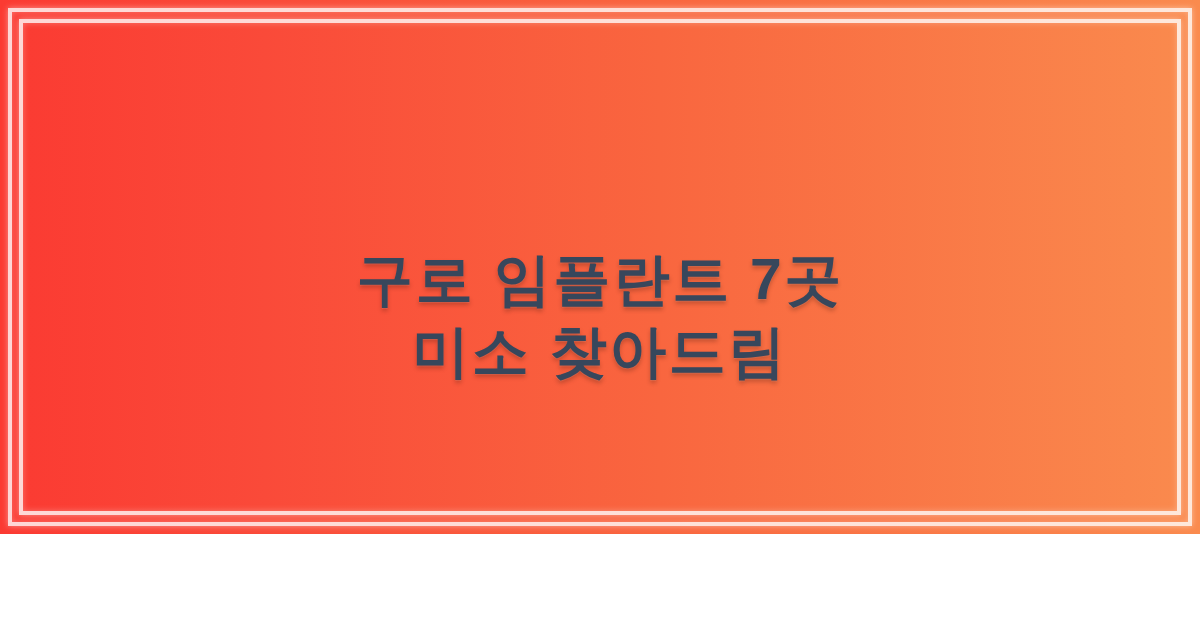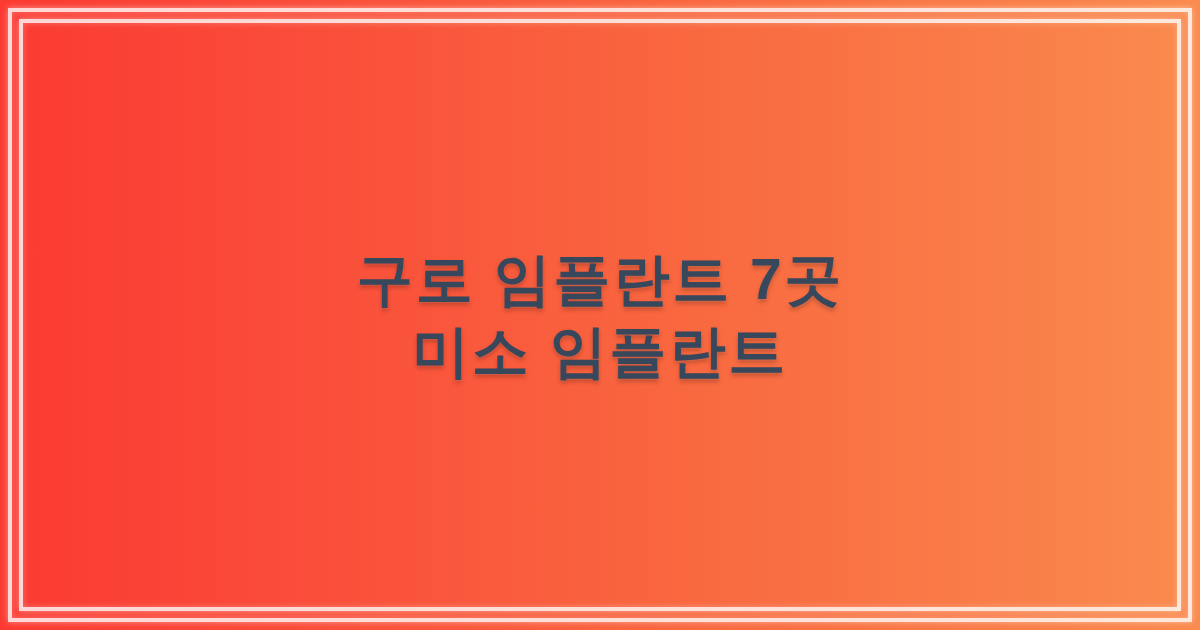--- a/index.html
+++ b/index.html
@@ -4,21 +4,21 @@
 <style>
   html, body {
     margin: 0;
     padding: 0;
     background: #ffffff;
   }
 
   .canvas {
     position: relative;
     width: 1200px;
-    height: 630px;
+    height: 534px;
     overflow: hidden;
     background: linear-gradient(90deg, #fb3a32 0%, #fa4a39 22%, #f9663f 55%, #fa8b4e 100%);
     font-family: "Liberation Sans", "DejaVu Sans", sans-serif;
     box-sizing: border-box;
   }
 
   
   .frame-outer {
     position: absolute;
     left: 8px;
@@ -83,17 +83,17 @@
 
 <div class="canvas">
 
   <div class="frame-outer"></div>
 
   <div class="frame-inner"></div>
 
   <div class="title-wrap">
     <h1 class="title">
       <span class="title-line">구로 임플란트 7곳</span>
-      <span class="title-line">미소 임플란트</span>
+      <span class="title-line">미소 찾아드림</span>
     </h1>
   </div>
 
 </div>
 
 </body></html>

